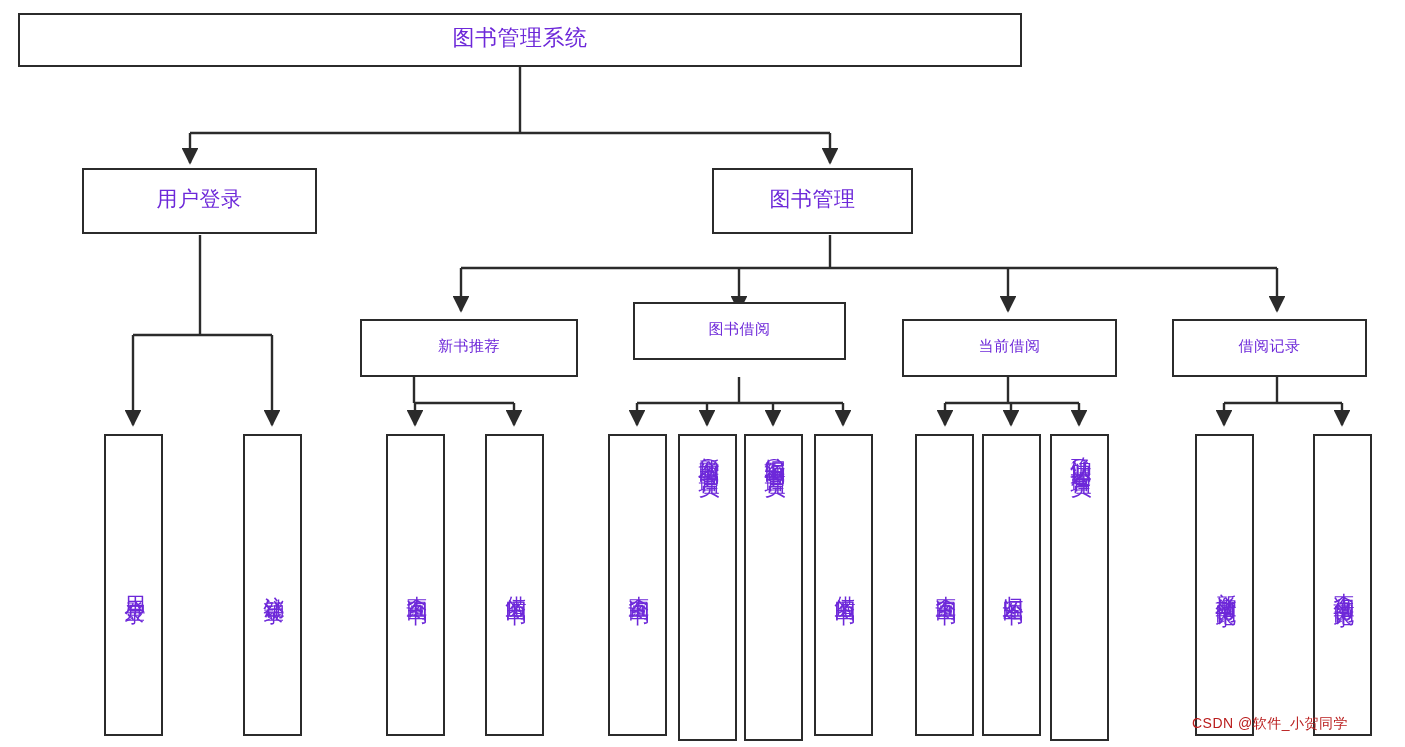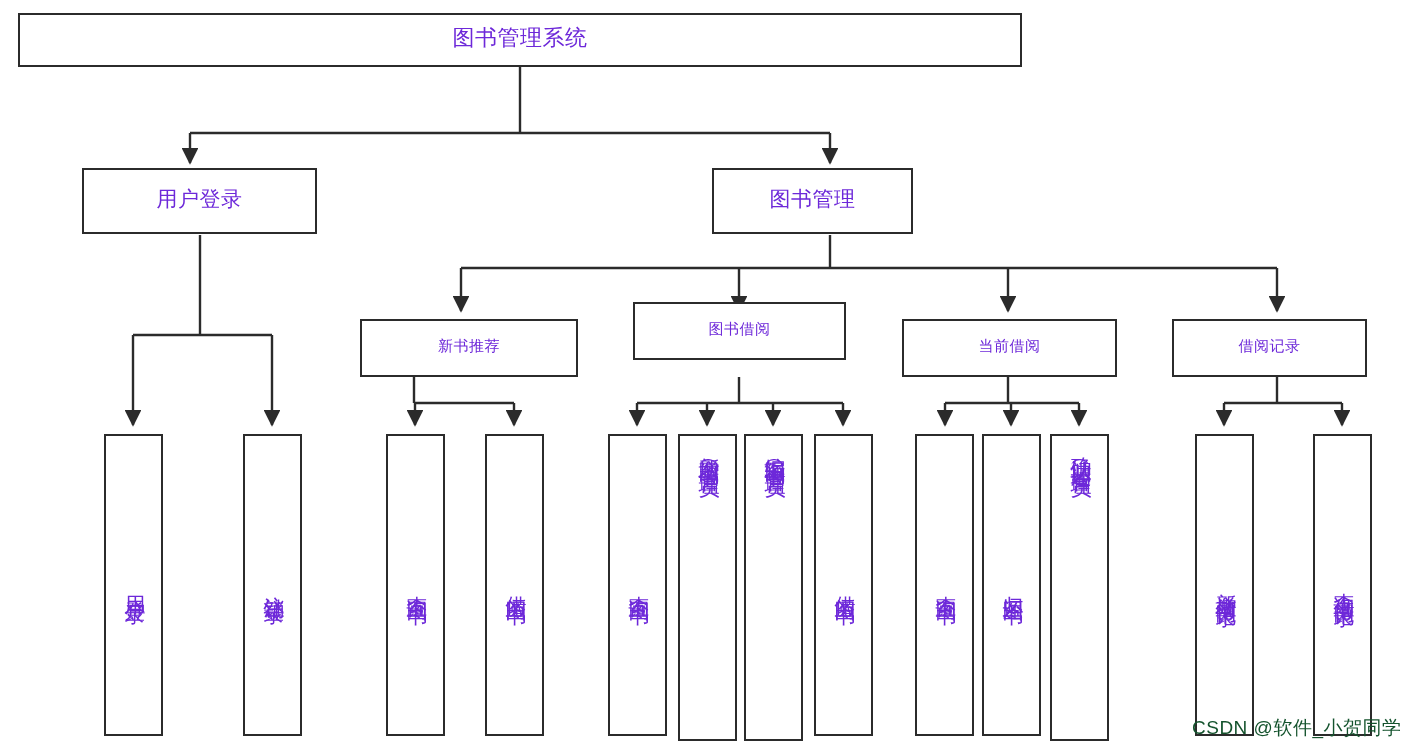--- a/index.html
+++ b/index.html
@@ -61,22 +61,22 @@
     font-size: 21px;
     line-height: 1;
     display: block;
   }
   .node.leaf.centered {
     align-items: center;
     padding-top: 0;
   }
   .watermark {
     position: absolute;
-    font-size: 19px;
-    color: #14532d;
+    font-size: 14px;
+    color: #b91c1c;
     letter-spacing: 0.5px;
     white-space: nowrap;
     user-select: none;
   }
 </style>
 </head>
 <body>
 
 <div id="canvas">
 

